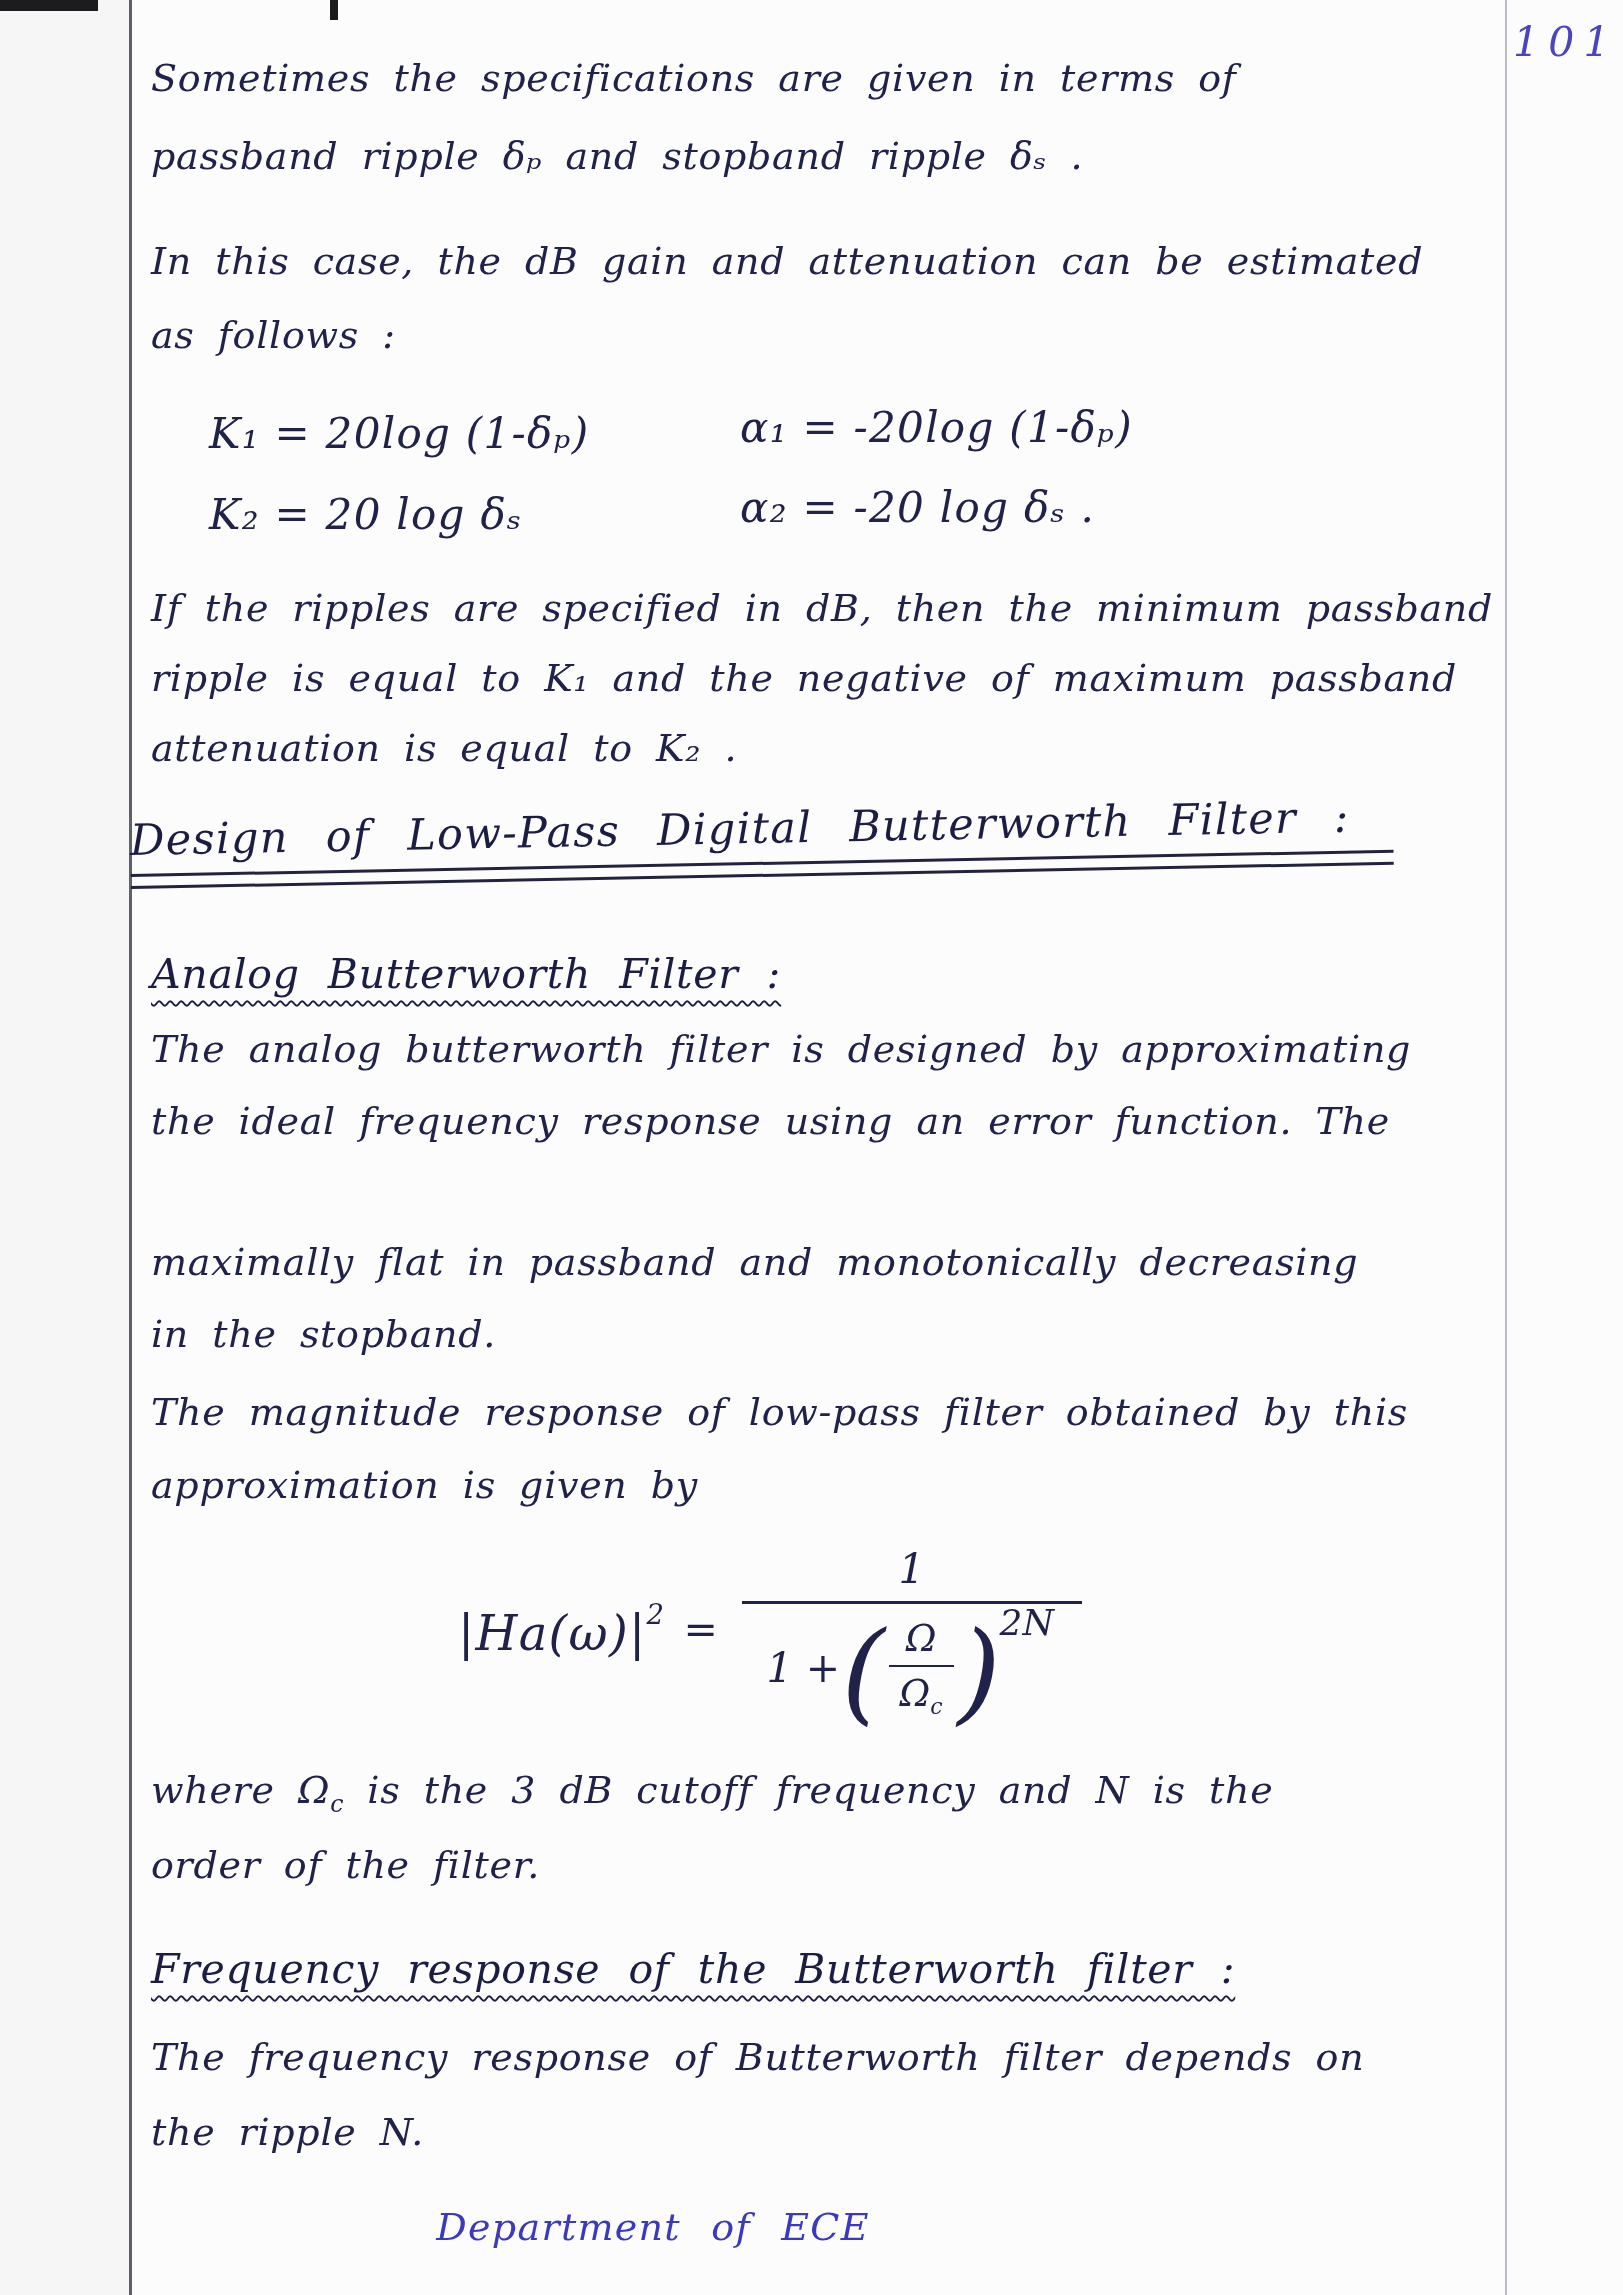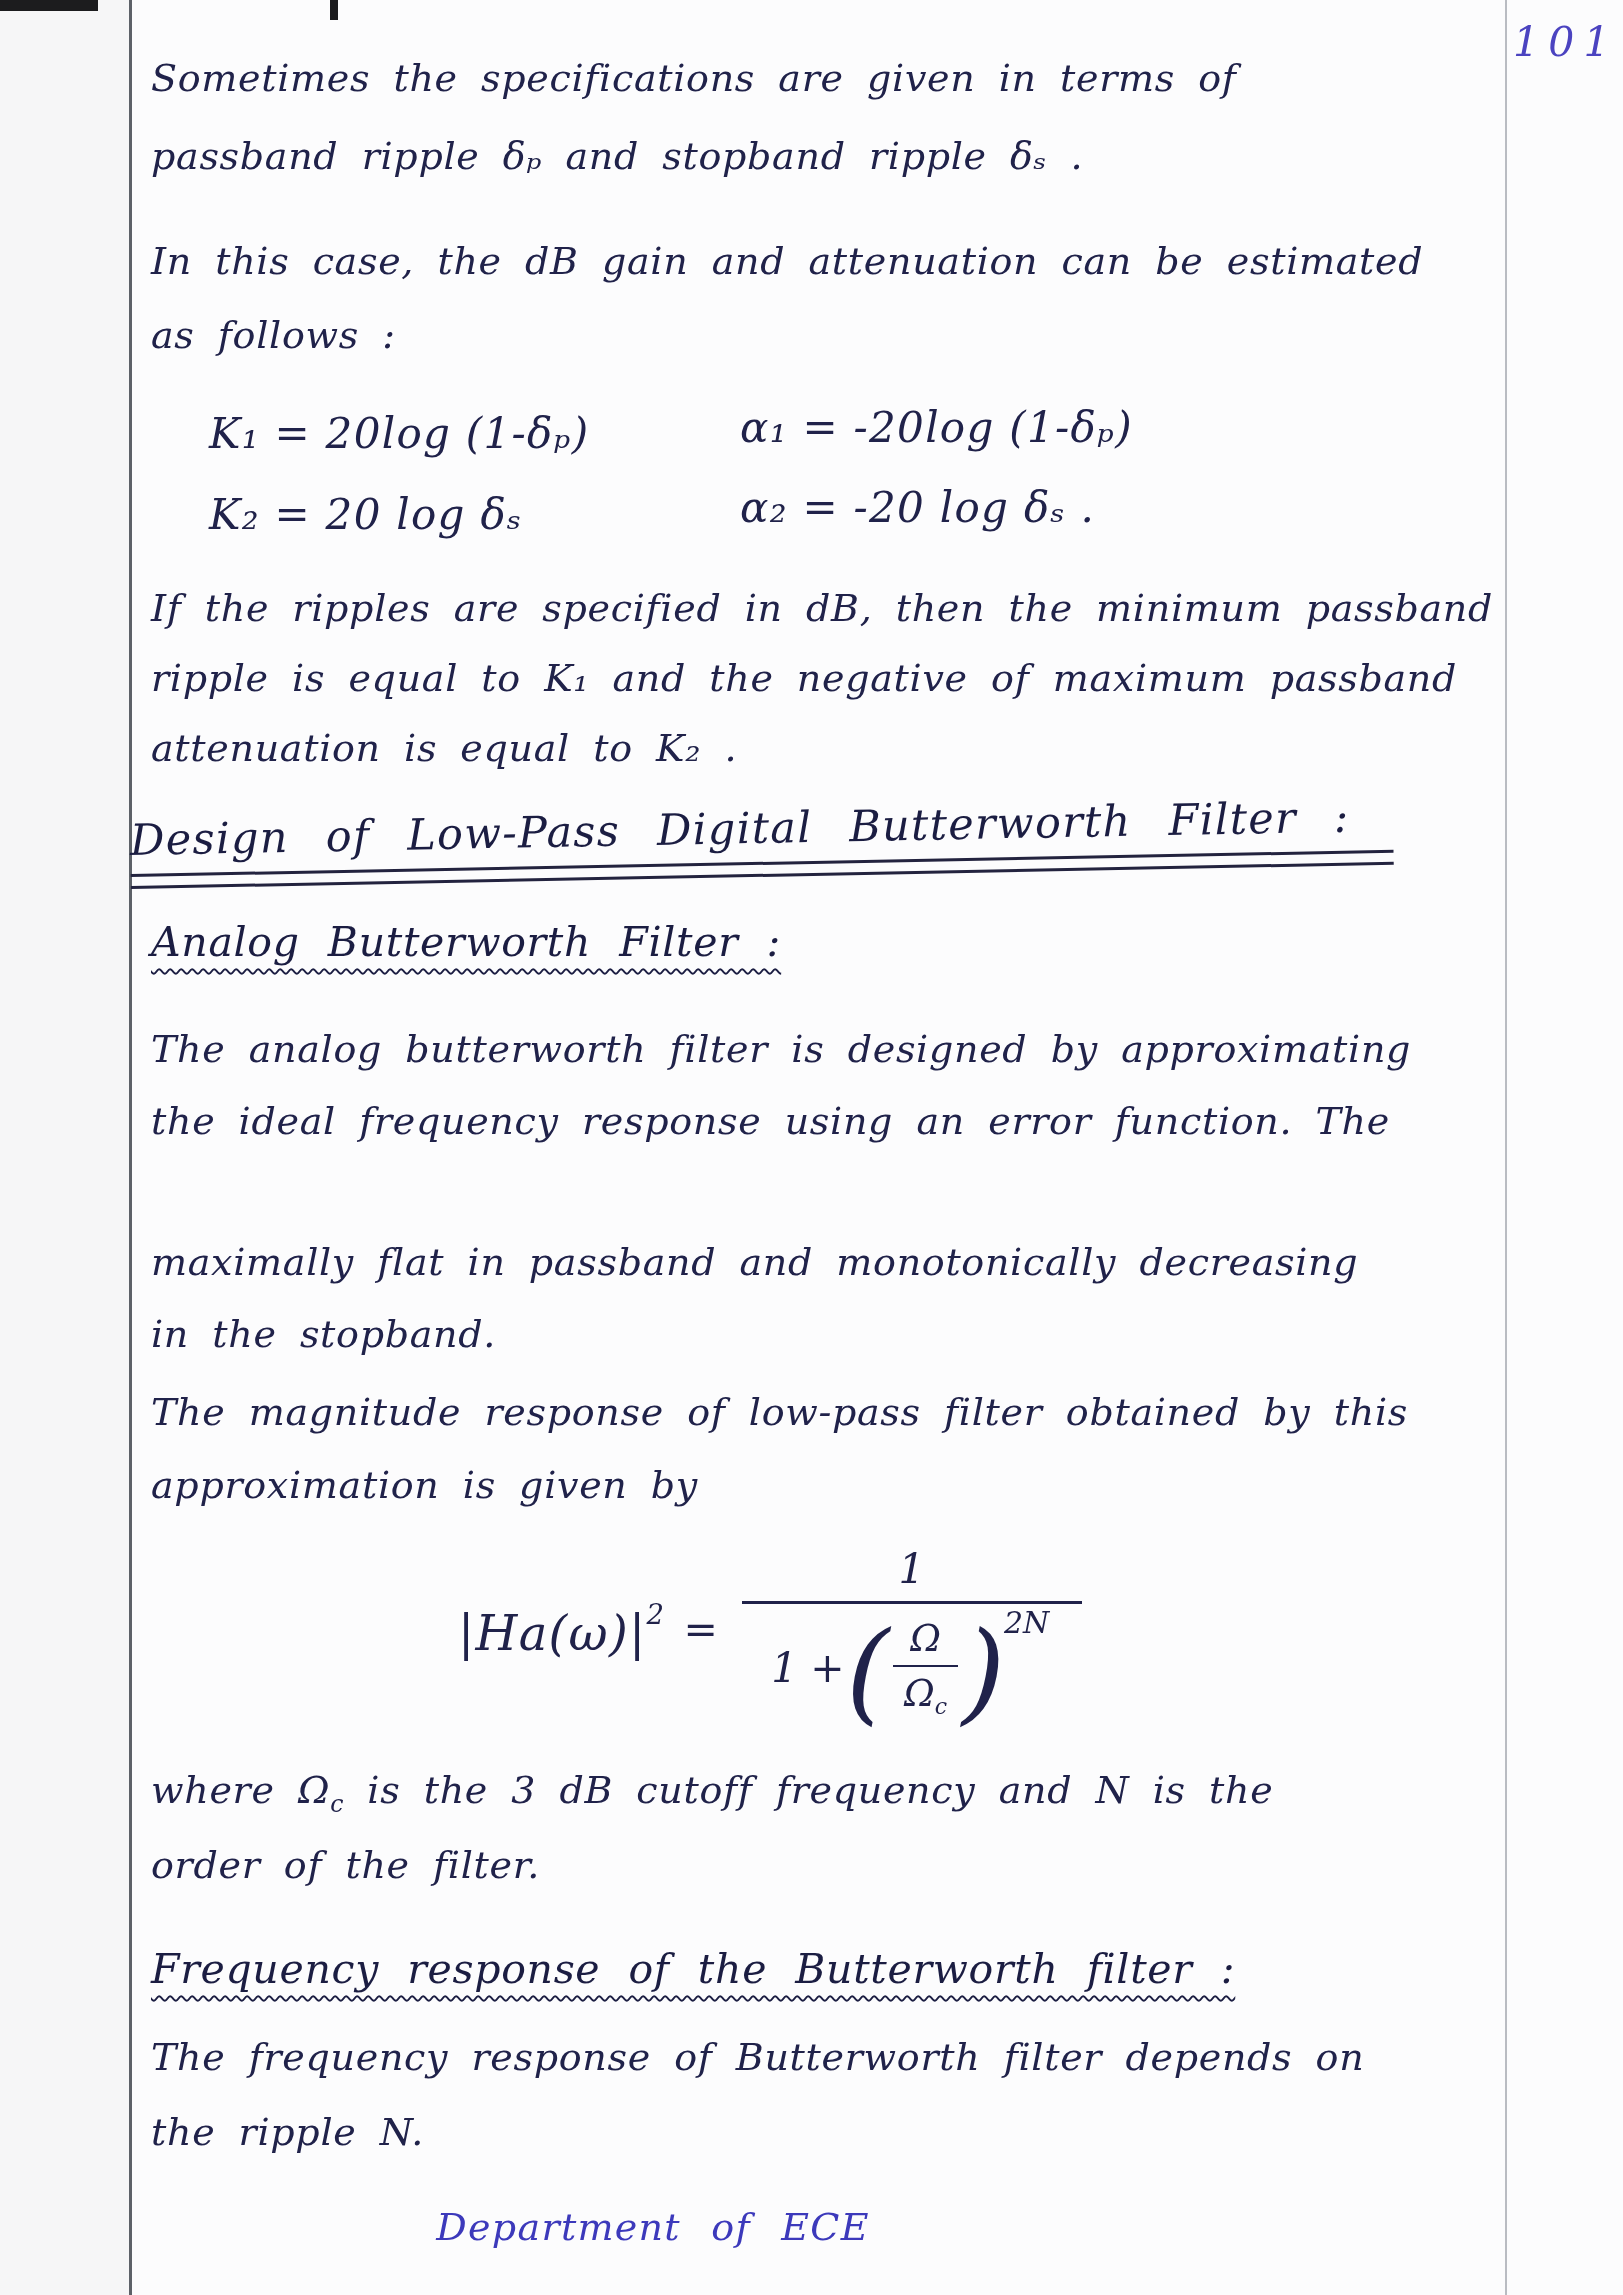--- a/index.html
+++ b/index.html
@@ -37,21 +37,21 @@
   .frac{display:inline-flex;flex-direction:column;align-items:center;}
   .frac .num{font-size:41px;padding-bottom:3.9px;}
   .frac .bar{width:340px;border-top:3.3px solid #20224a;margin:3.9px 0 6.5px 0;}
   .frac .den{display:flex;align-items:center;font-size:41px;position:relative;top:6.5px;}
   .paren{font-size:111px;font-weight:200;line-height:.8;position:relative;top:3.9px;margin:0 1.3px;}
   .ifrac{display:inline-flex;flex-direction:column;align-items:center;margin:0 2.6px;}
   .ifrac .it{font-size:37px;}
   .ifrac .ibar{width:65px;border-top:2.6px solid #20224a;margin:5.2px 0;}
   .ifrac .ib{font-size:37px;}
   .ifrac sub{font-size:22px;}
-  .exp{font-size:30px;position:relative;top:-46px;left:-2.6px;font-style:italic;}
+  .exp{font-size:36px;position:relative;top:-46px;left:-2.6px;font-style:italic;}
   sub.c-sub{font-size:23.6px;}
 
   .footer{position:absolute;left:0;top:2205px;width:1306px;text-align:center;
       font-style:italic;font-size:38px;color:#3c39bb;letter-spacing:1.3px;word-spacing:17px;}
 </style>
 </head>
 <body>
 
 <div class="page">
   <div class="left-strip"></div>
@@ -75,21 +75,21 @@
   <div class="hw" style="top:588px">If the ripples are specified in dB, then the minimum passband</div>
   <div class="hw" style="top:658px">ripple is equal to K₁ and the negative of maximum passband</div>
   <div class="hw" style="top:728px">attenuation is equal to K₂ .</div>
 
   <div class="h1-wrap">
     <span class="h1">Design of Low-Pass Digital Butterworth Filter :</span>
     <div class="h1-ul"></div>
     <div class="h1-ul second"></div>
   </div>
 
-  <div class="h2" style="top:918px">Analog Butterworth Filter :</div>
+  <div class="h2" style="top:950px">Analog Butterworth Filter :</div>
 
   <div class="hw" style="top:1029px">The analog butterworth filter is designed by approximating</div>
   <div class="hw" style="top:1101px">the ideal frequency response using an error function. The</div>
   <div class="hw" style="top:1242px">maximally flat in passband and monotonically decreasing</div>
   <div class="hw" style="top:1314px">in the stopband.</div>
   <div class="hw" style="top:1392px">The magnitude response of low-pass filter obtained by this</div>
   <div class="hw" style="top:1465px">approximation is given by</div>
 
   <div class="big-eq">
     <span class="lhs"><span>|Ha(ω)|</span><sup>2</sup></span>

